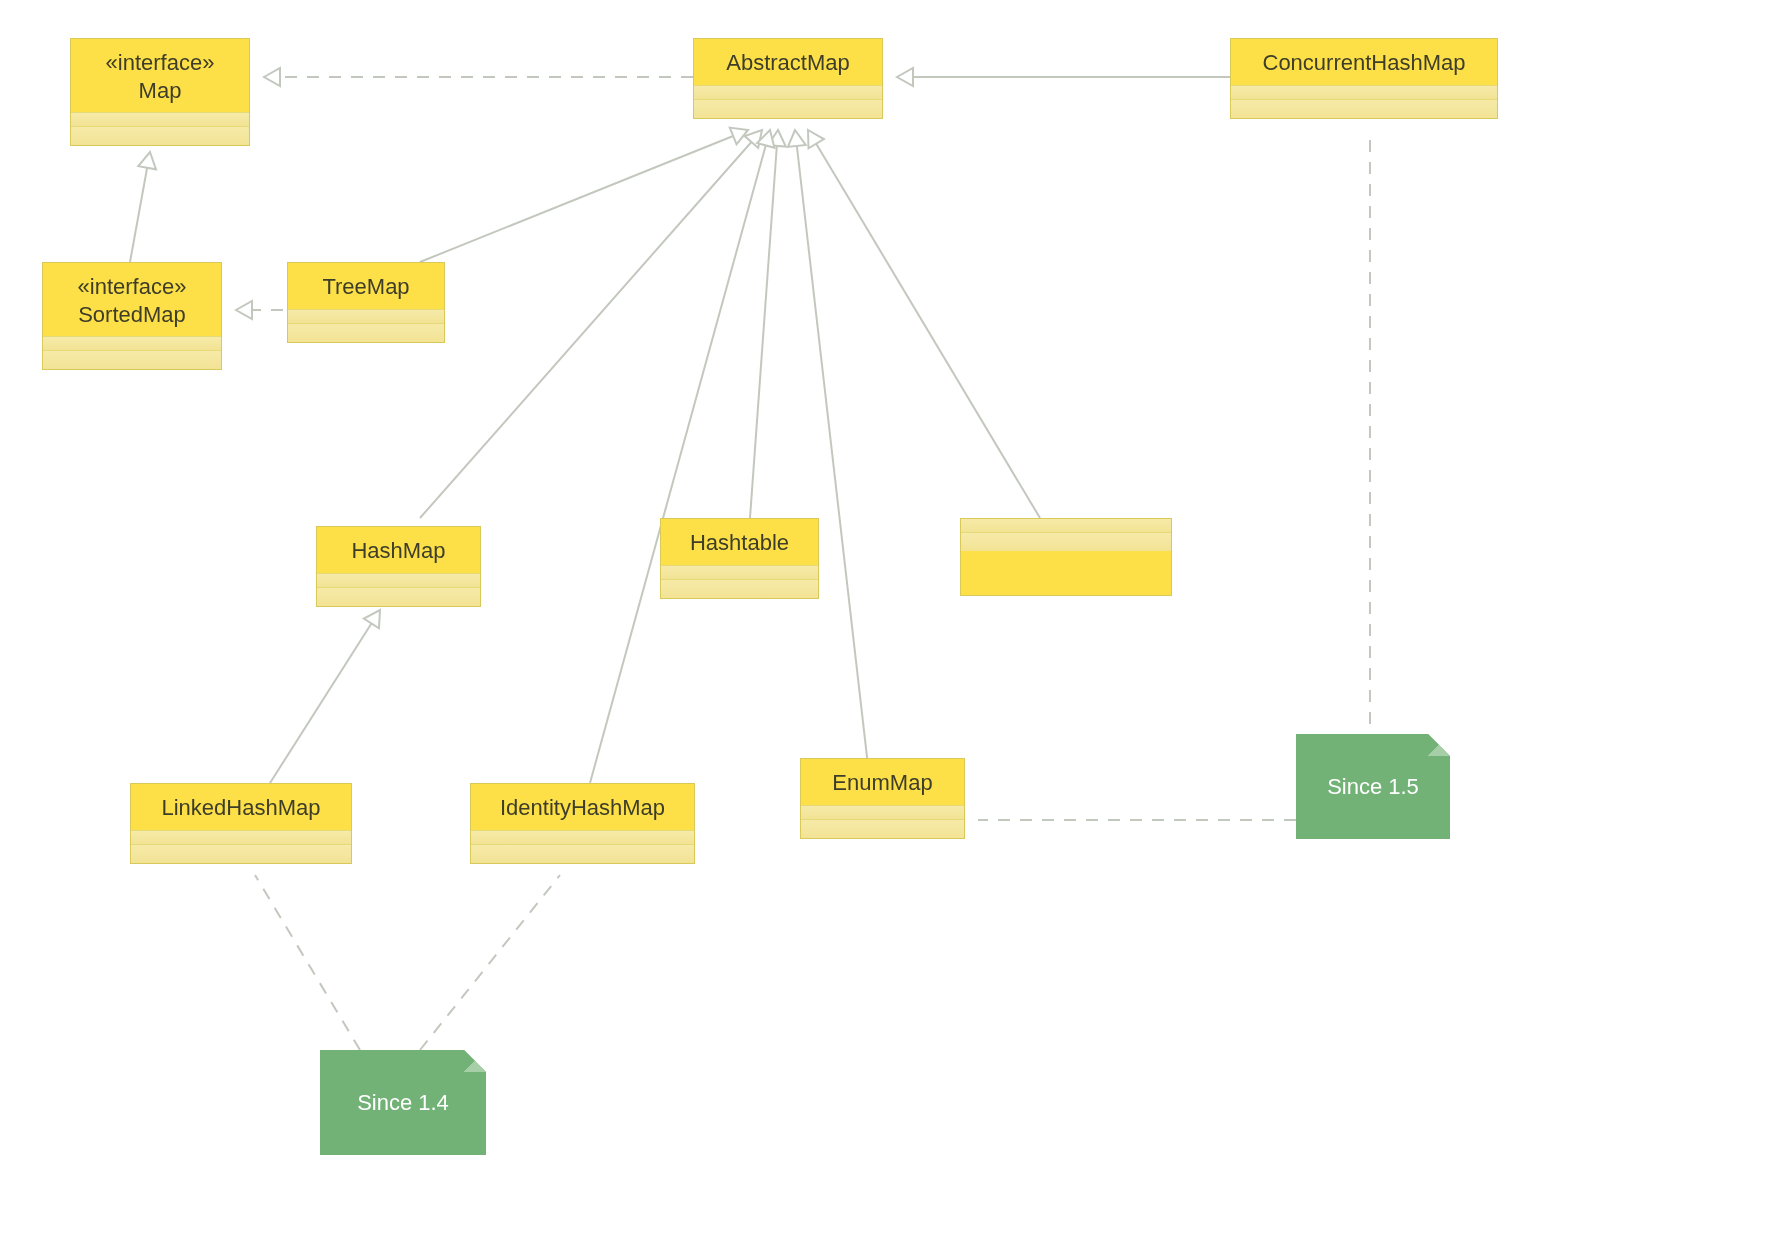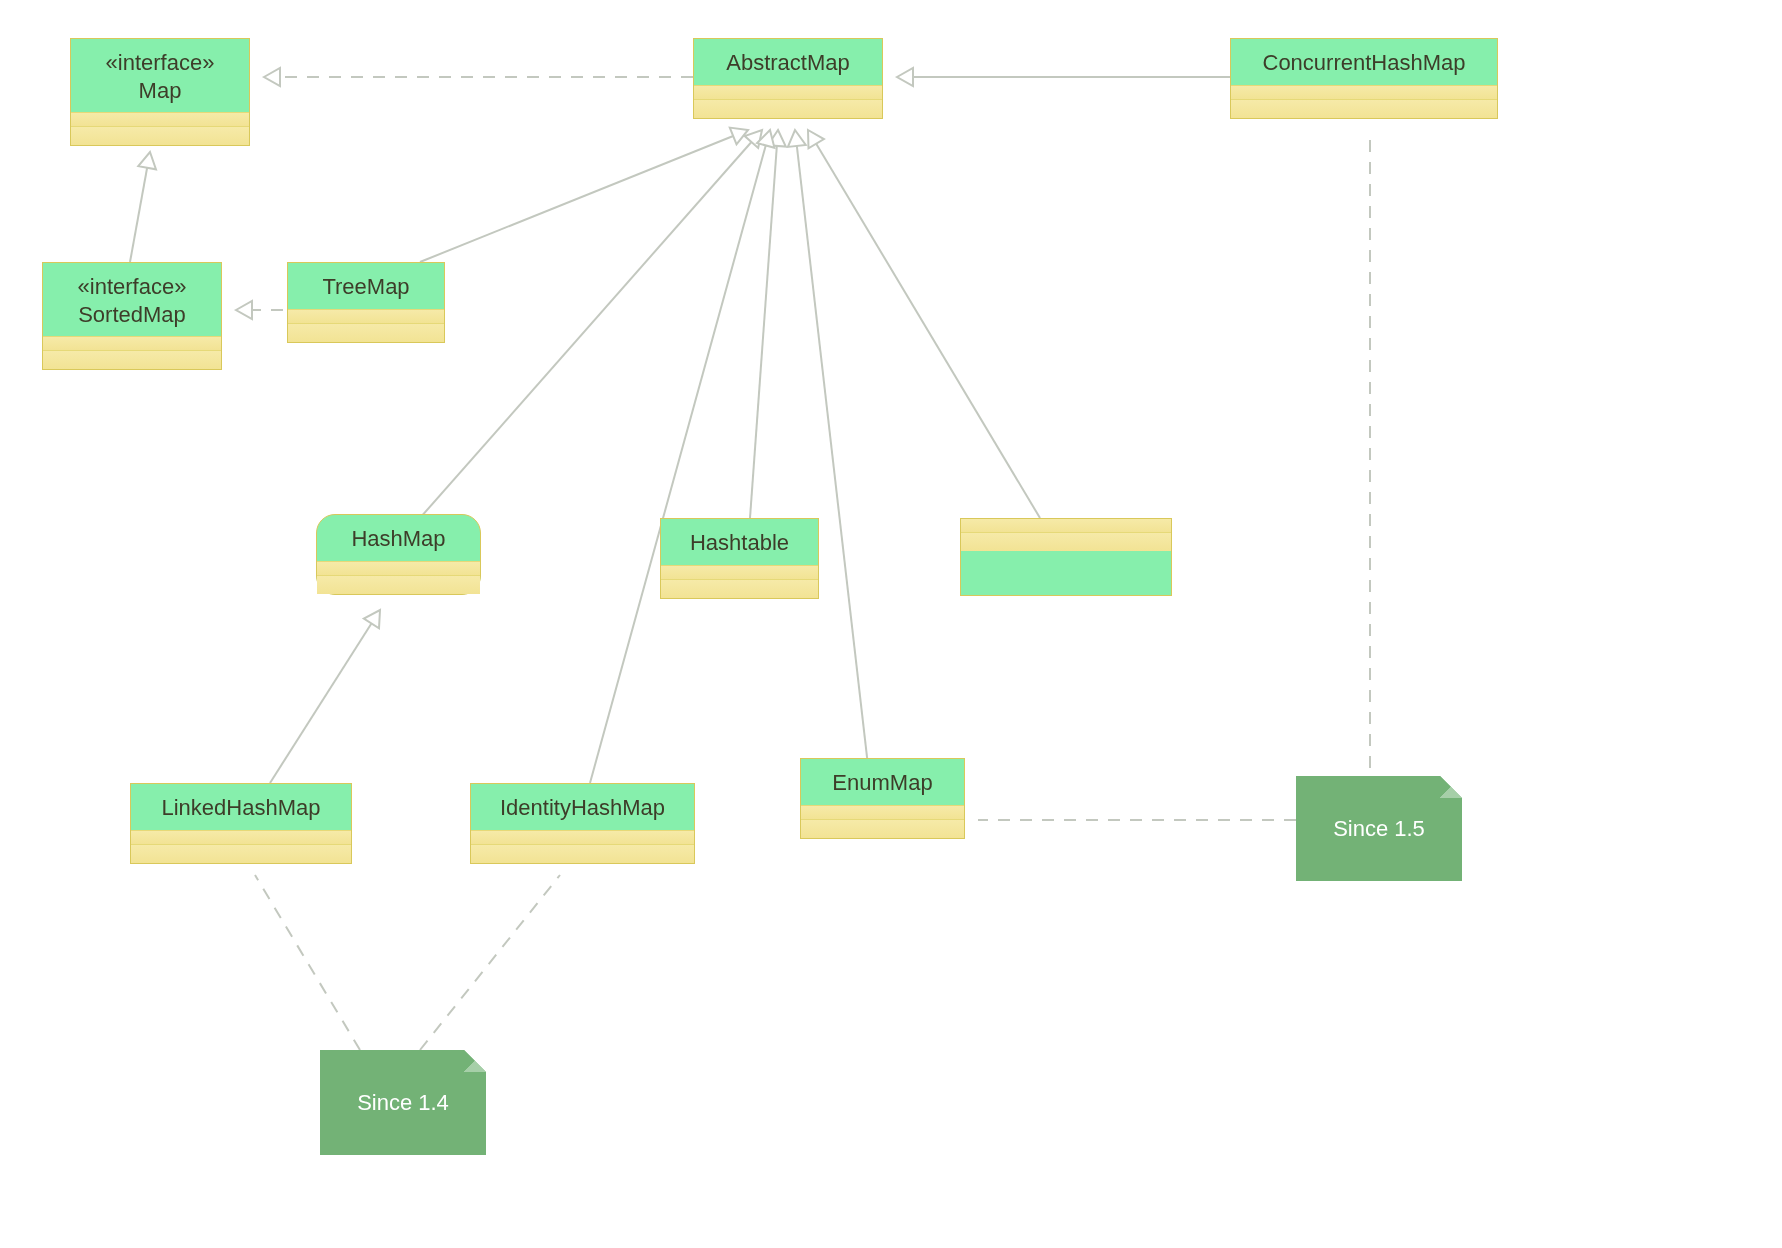--- a/index.html
+++ b/index.html
@@ -1,21 +1,21 @@
 <!DOCTYPE html>
 <html><head>
 <meta charset="utf-8">
 <style>
   * { box-sizing: border-box; margin: 0; padding: 0; }
   html, body { width: 1782px; height: 1248px; font-family: Arial, Helvetica, sans-serif; background: #fff; }
   #canvas { position: relative; width: 1782px; height: 1248px; }
 
   .uml-class {
     position: absolute;
-    background: #86efac;
+    background: #fde047;
     border: 1px solid #d9c85a;
     box-shadow: 0 0 0 rgba(0,0,0,0);
   }
   .uml-class .title {
     text-align: center;
     padding: 10px 12px 8px 12px;
     font-size: 22px;
     color: #3d3d29;
     border-bottom: 1px solid #e6d978;
     line-height: 1.25;
@@ -150,21 +150,21 @@
     <div class="section1"></div>
     <div class="section2"></div>
   </div>
 
   <div class="uml-class" style="left: 287px; top: 262px; width: 158px; min-height: 78px;">
     <div class="title">TreeMap</div>
     <div class="section1"></div>
     <div class="section2"></div>
   </div>
 
-  <div class="uml-class" style="left: 316px; top: 514px; width: 165px; min-height: 78px; border-radius: 19px;">
+  <div class="uml-class" style="left: 316px; top: 526px; width: 165px; min-height: 78px;">
     <div class="title">HashMap</div>
     <div class="section1"></div>
     <div class="section2"></div>
   </div>
 
   <div class="uml-class" style="left: 660px; top: 518px; width: 159px; min-height: 78px;">
     <div class="title">Hashtable</div>
     <div class="section1"></div>
     <div class="section2"></div>
   </div>
@@ -191,19 +191,19 @@
     <div class="section1"></div>
     <div class="section2"></div>
   </div>
 
   <div class="note" style="left: 320px; top: 1050px; width: 166px; min-height: 105px; text-align: right;">
     <div class="fold2"></div>
     <div class="fold"></div>
     <span>Since 1.4</span>
   </div>
 
-  <div class="note" style="left: 1296px; top: 776px; width: 166px; min-height: 105px;">
+  <div class="note" style="left: 1296px; top: 734px; width: 154px; min-height: 105px;">
     <div class="fold2"></div>
     <div class="fold"></div>
     <span>Since 1.5</span>
   </div>
 
 </div>
 
 </body></html>

